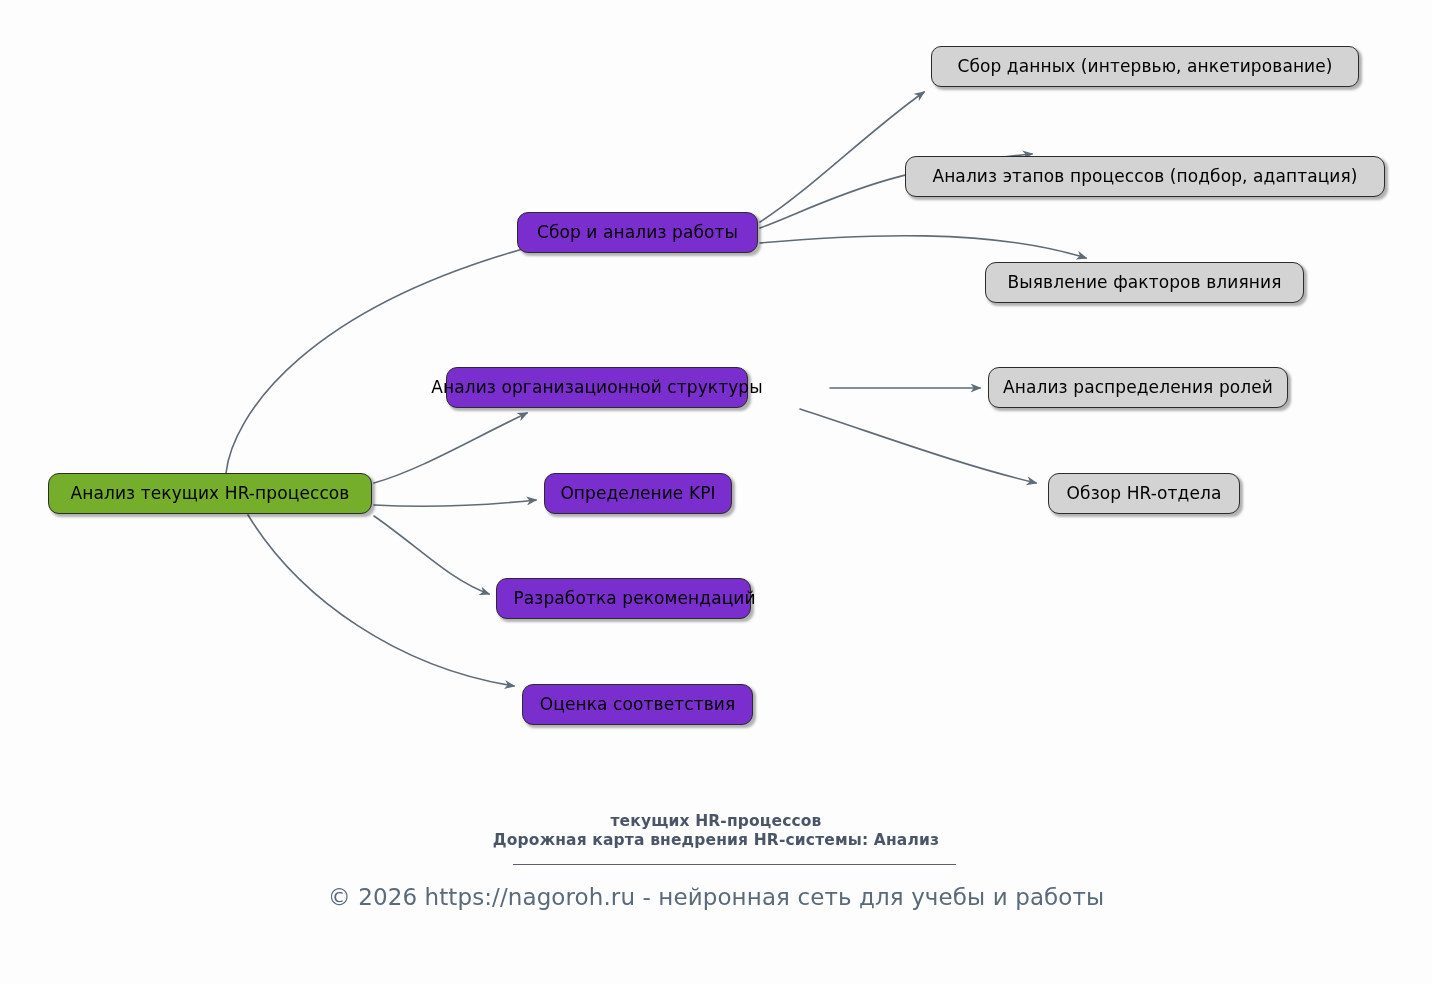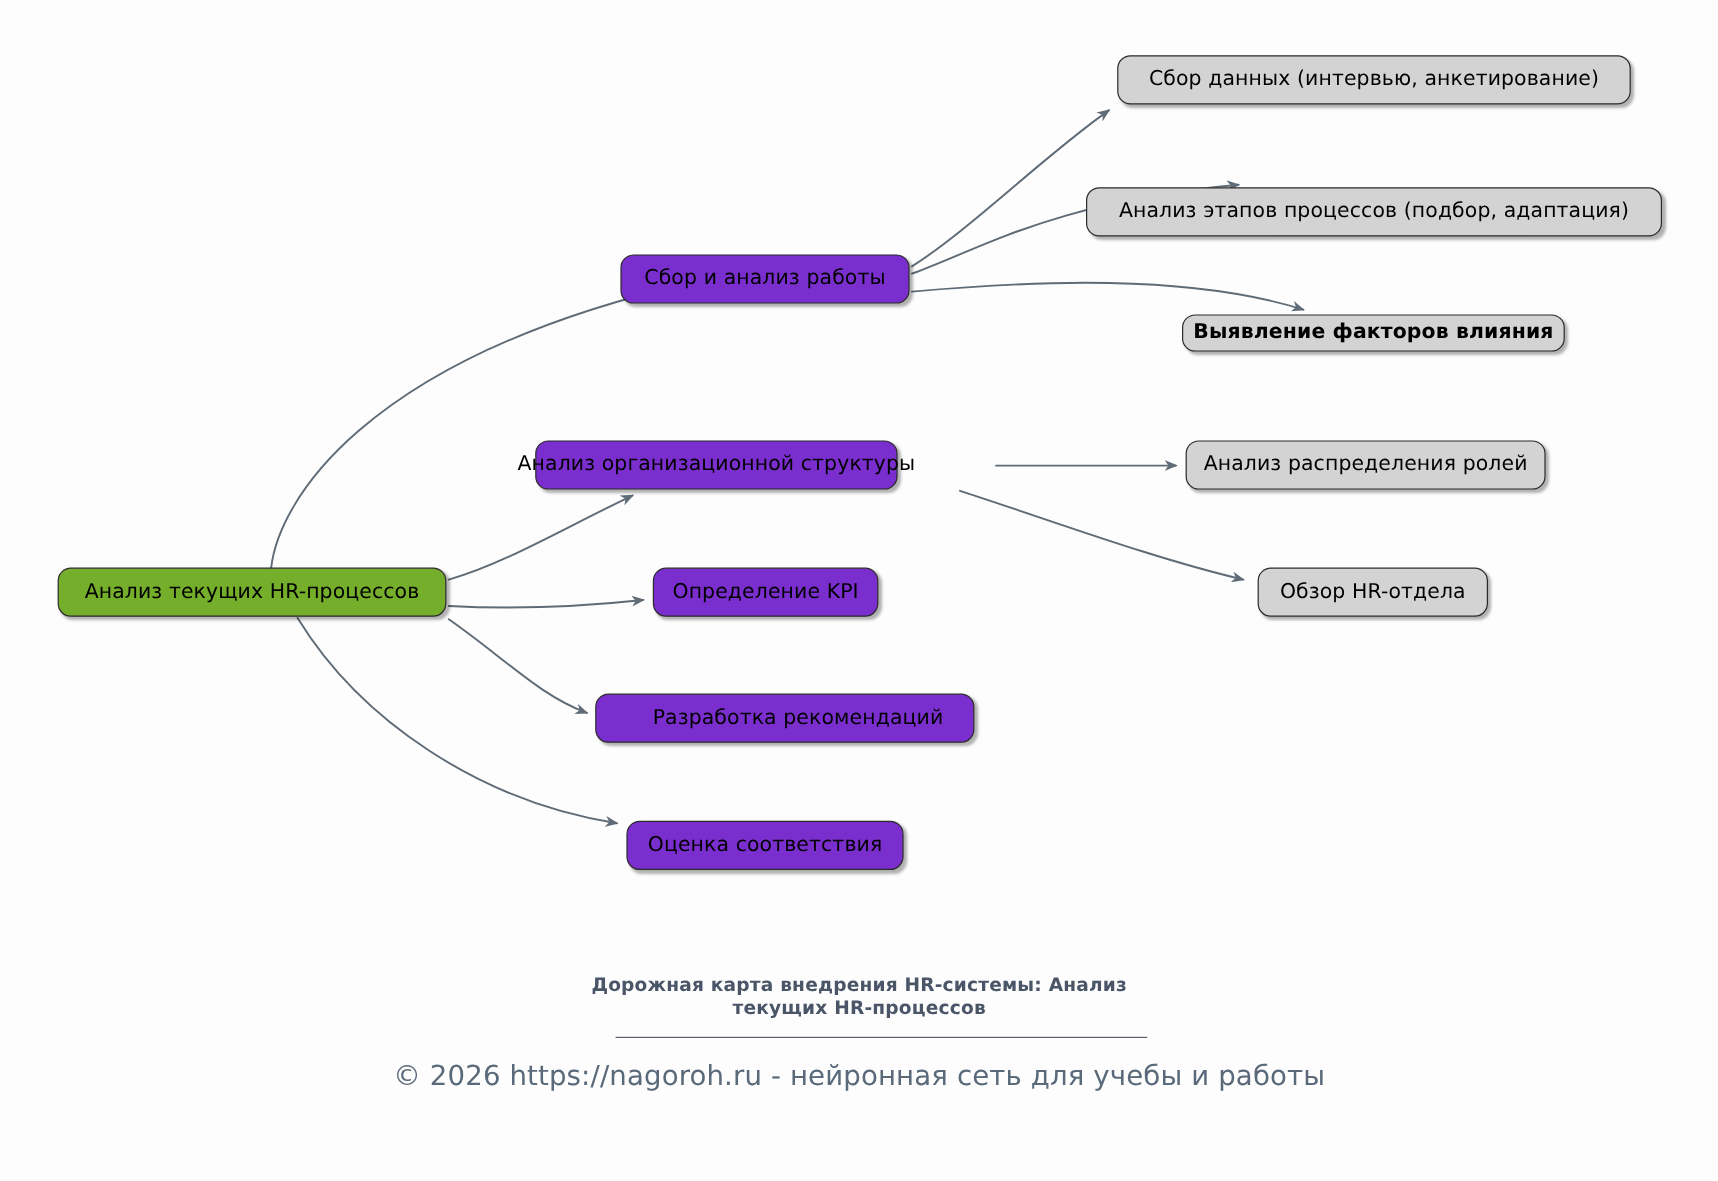--- a/index.html
+++ b/index.html
@@ -110,31 +110,31 @@
         <path d="M 830 388 C 880 388, 930 388, 980 388" fill="none" stroke="#5f6b76" stroke-width="1.6" stroke-linecap="round" marker-end="url(#arrowhead)"></path>
         <path d="M 800 409 C 880 435, 960 465, 1036 483" fill="none" stroke="#5f6b76" stroke-width="1.6" stroke-linecap="round" marker-end="url(#arrowhead)"></path>
       </g>
   </svg>
 
   <div id="node-group">
       <div class="node node-root" style="left: 48px; top: 473px; width: 324px; height: 41px;">Анализ текущих HR-процессов</div>
       <div class="node node-branch" style="left: 517px; top: 212px; width: 241px; height: 41px;">Сбор и анализ работы</div>
       <div class="node node-branch" style="left: 446px; top: 367px; width: 302px; height: 41px;">Анализ организационной структуры</div>
       <div class="node node-branch" style="left: 544px; top: 473px; width: 188px; height: 41px;">Определение KPI</div>
-      <div class="node node-branch" style="left: 496px; top: 578px; width: 316px; height: 41px; padding-left: 22px;">Разработка рекомендаций</div>
+      <div class="node node-branch" style="left: 496px; top: 578px; width: 255px; height: 41px; padding-left: 22px;">Разработка рекомендаций</div>
       <div class="node node-branch" style="left: 522px; top: 684px; width: 231px; height: 41px;">Оценка соответствия</div>
-      <div class="node node-leaf" style="left: 931px; top: 46px; width: 428px; height: 41px;">Сбор данных (интервью, анкетирование)</div>
+      <div class="node node-leaf" style="left: 931px; top: 46px; width: 428px; height: 41px; border-radius: 10px;">Сбор данных (интервью, анкетирование)</div>
       <div class="node node-leaf" style="left: 905px; top: 156px; width: 480px; height: 41px;">Анализ этапов процессов (подбор, адаптация)</div>
-      <div class="node node-leaf" style="left: 985px; top: 262px; width: 319px; height: 31px; font-weight: bold;">Выявление факторов влияния</div>
+      <div class="node node-leaf" style="left: 985px; top: 262px; width: 319px; height: 41px;">Выявление факторов влияния</div>
       <div class="node node-leaf" style="left: 988px; top: 367px; width: 300px; height: 41px;">Анализ распределения ролей</div>
       <div class="node node-leaf" style="left: 1048px; top: 473px; width: 192px; height: 41px;">Обзор HR-отдела</div>
     </div>
 
   <div class="footer-wrap" id="chart-title">
+    <div>текущих HR-процессов</div>
     <div>Дорожная карта внедрения HR-системы: Анализ</div>
-    <div>текущих HR-процессов</div>
   </div>
 
   <div id="title-divider"></div>
 
   <div class="footer-wrap" id="chart-credit">© 2026 https://nagoroh.ru - нейронная сеть для учебы и работы</div>
 
 </div>
 
 </body></html>

